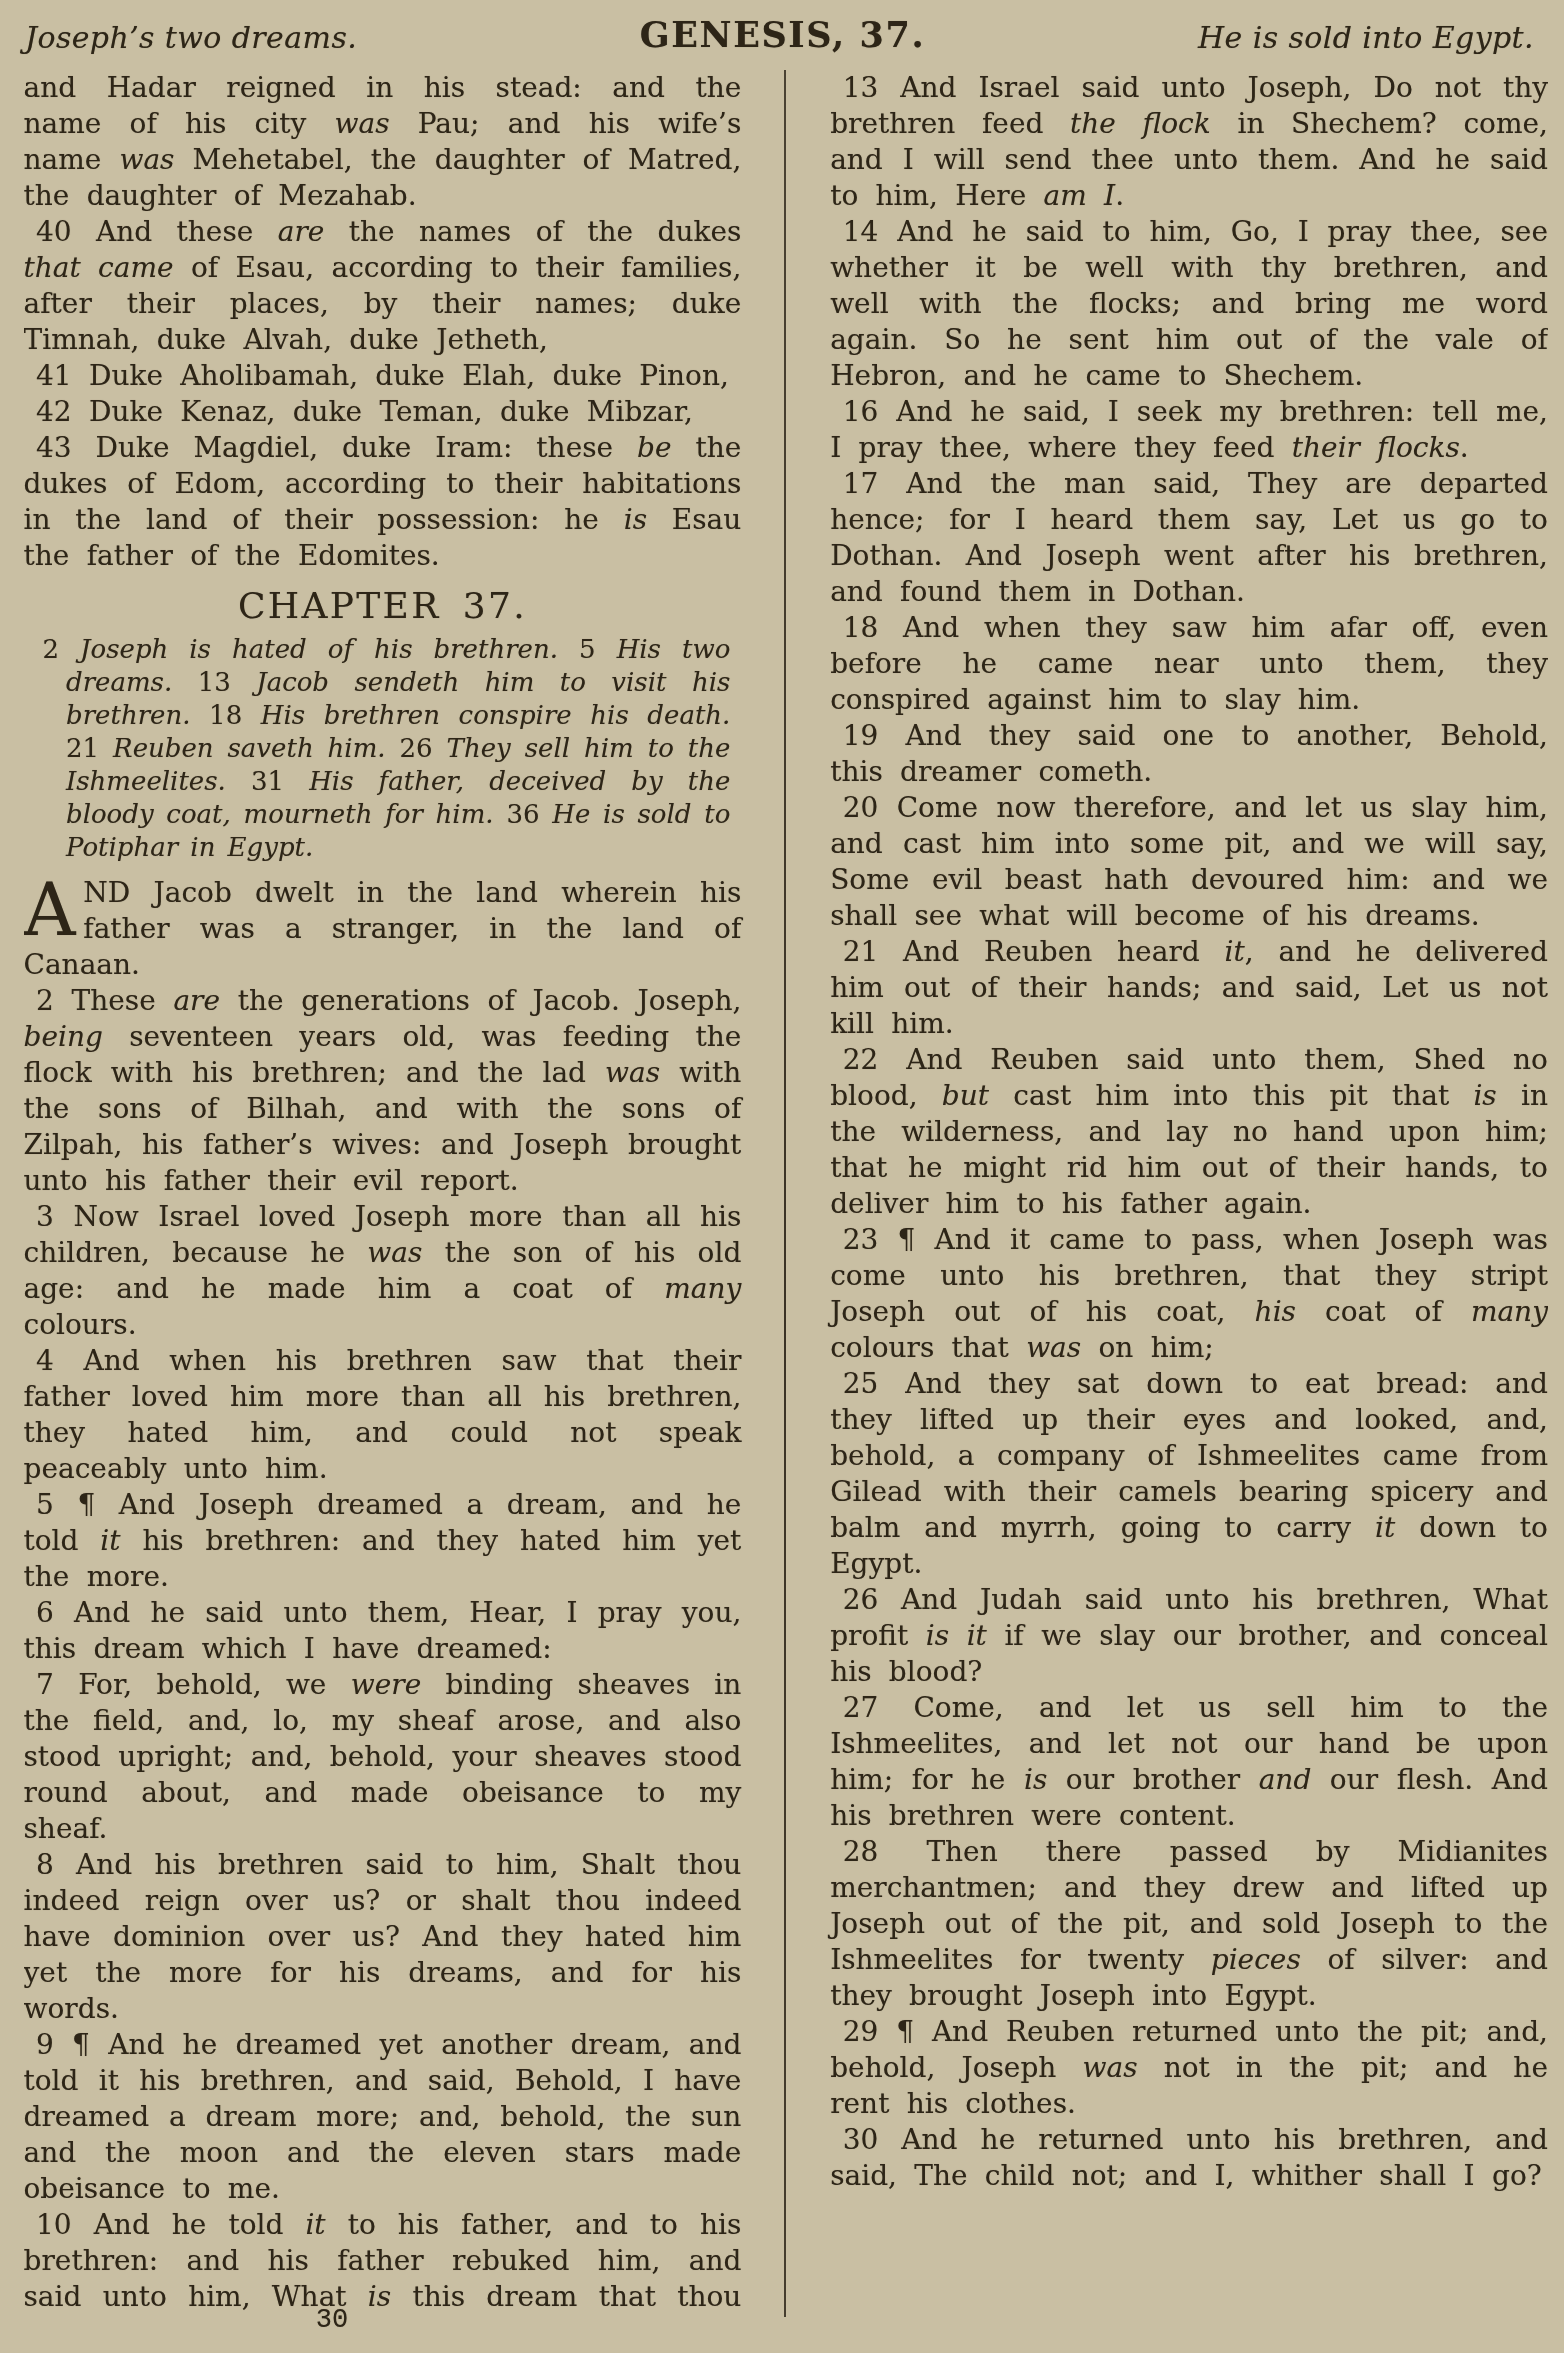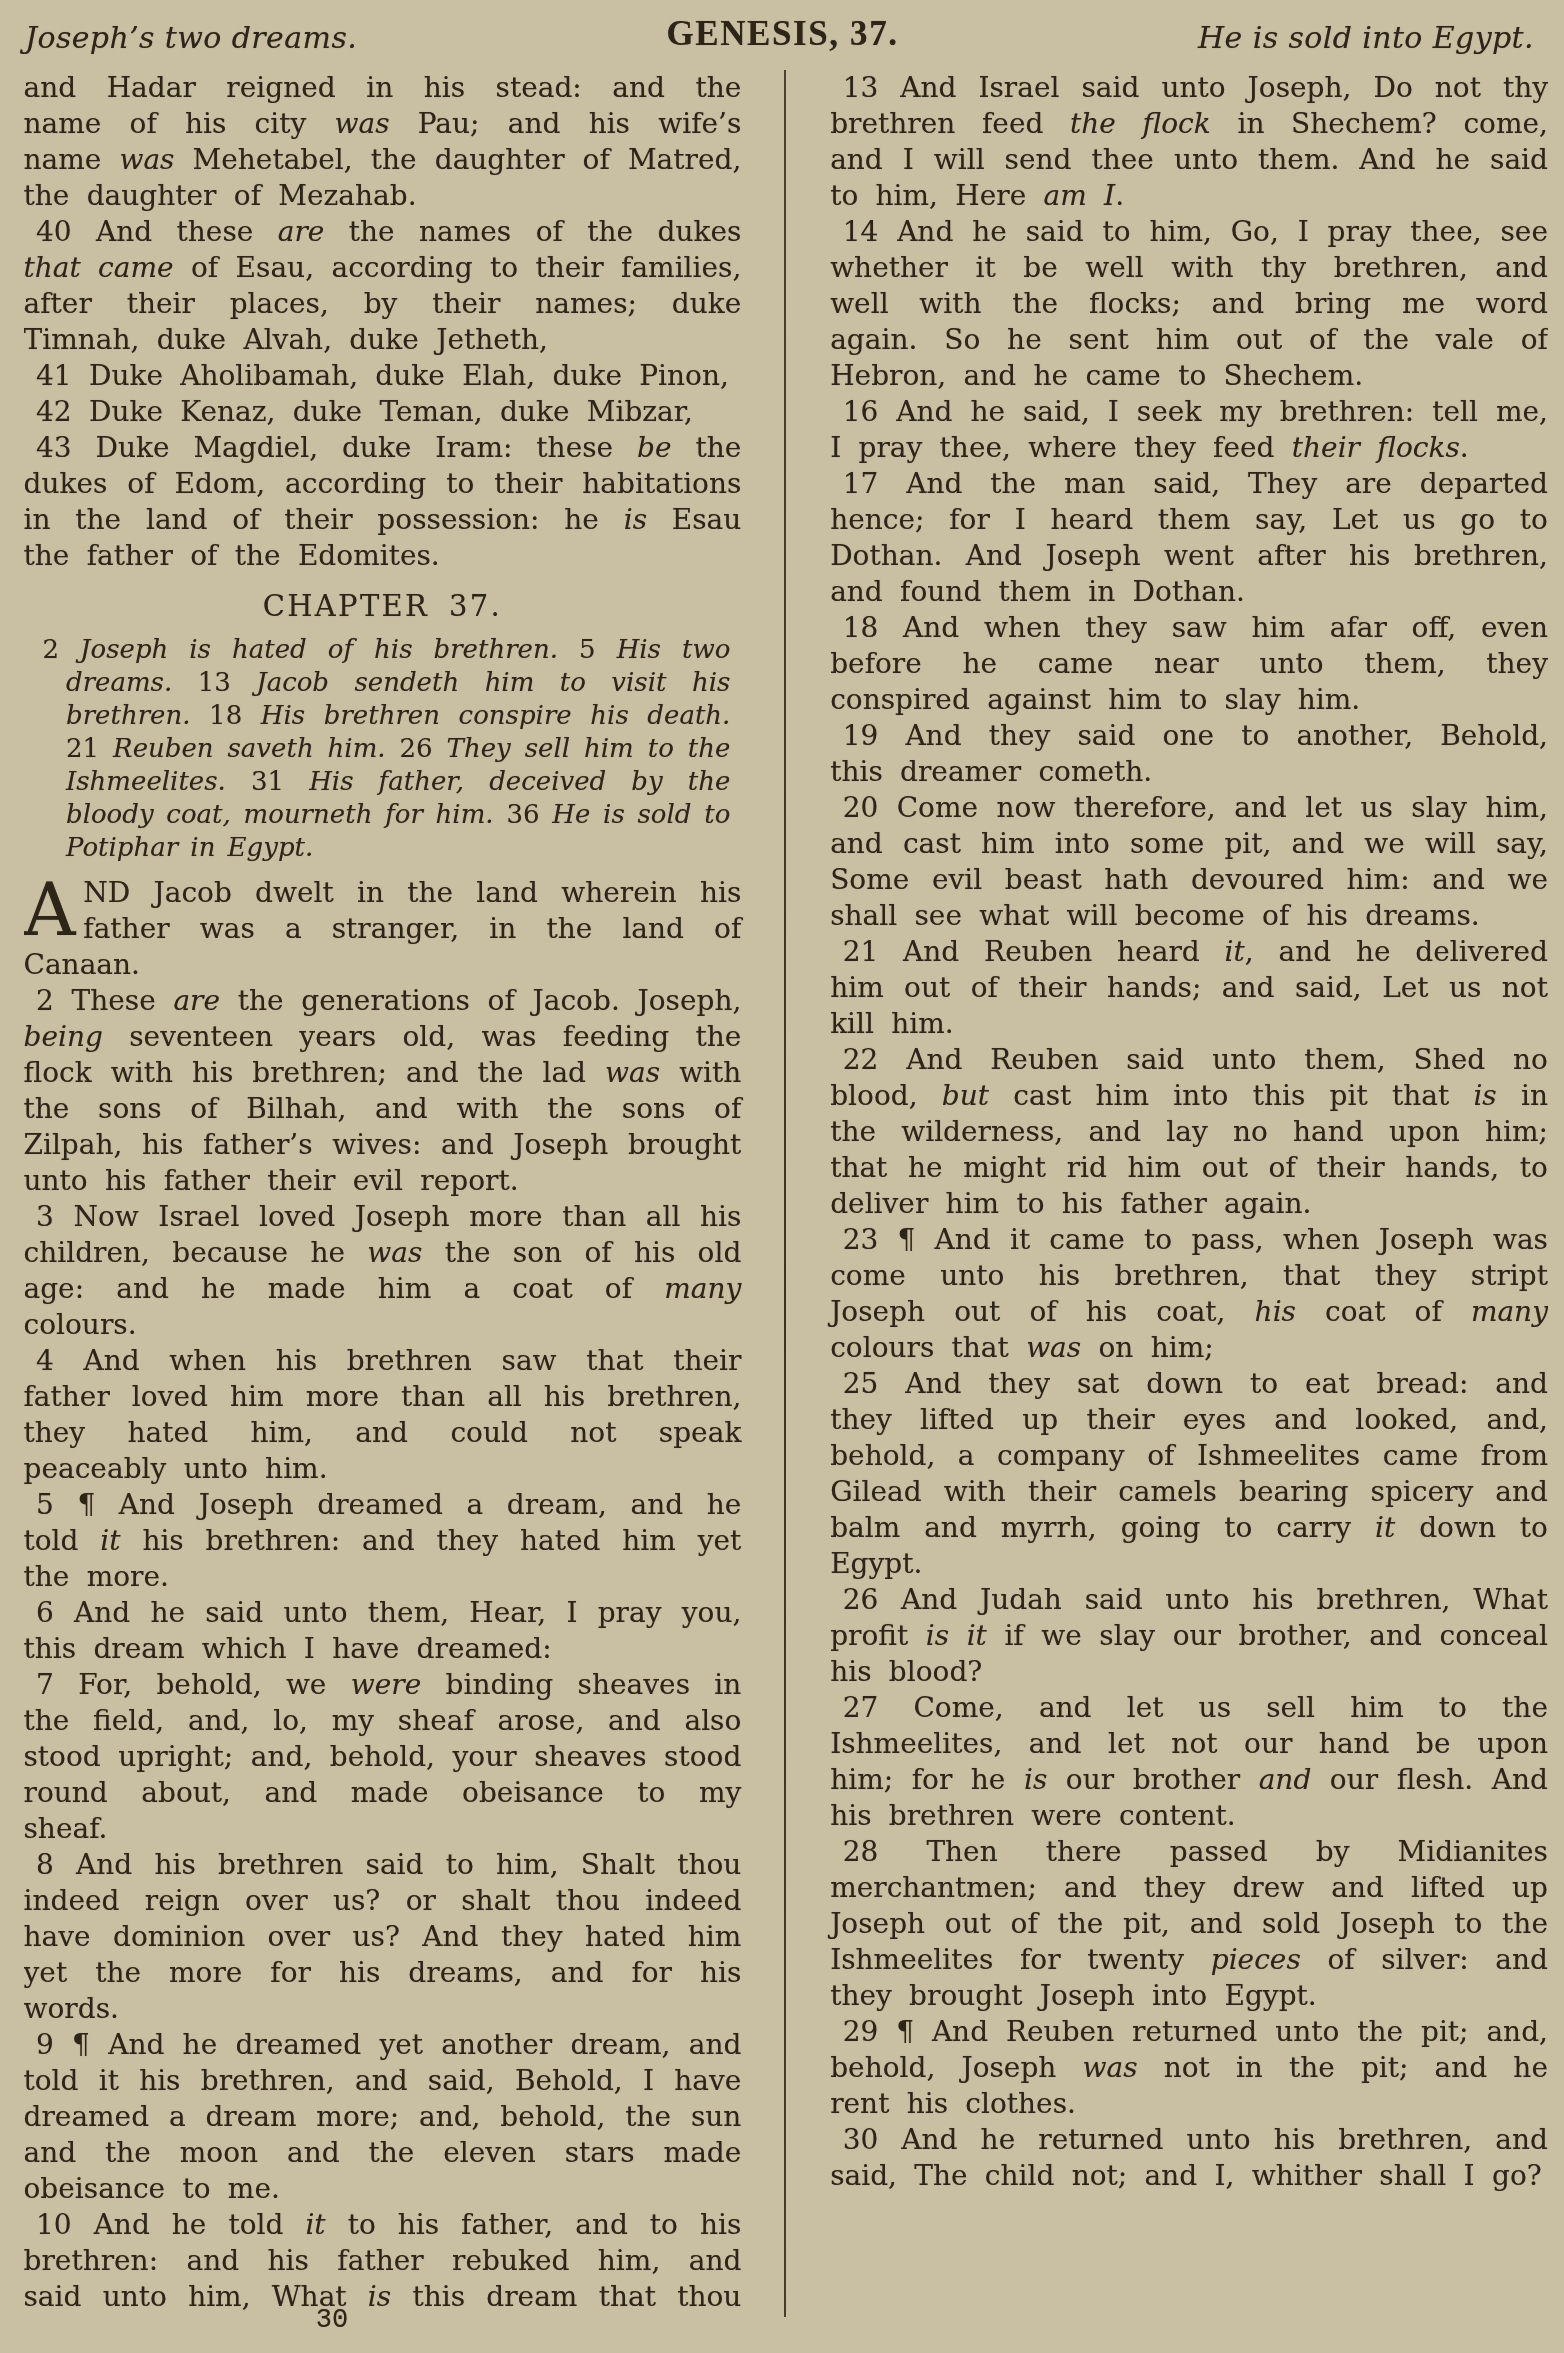--- a/index.html
+++ b/index.html
@@ -28,21 +28,20 @@
     font-style:italic;font-weight:normal;font-size:30px;
     letter-spacing:0.4px;
     text-shadow:0 0 0.8px rgba(45,37,23,0.45);
   }
   .head-left{left:25px;}
   .head-right{right:31px;}
   .head-center{
     position:absolute;left:50%;top:14px;transform:translateX(-50%);
     font-weight:bold;font-size:35px;letter-spacing:1.6px;
     text-shadow:0 0 0.8px rgba(45,37,23,0.45);
-    font-family:Liberation Serif, serif;
   }
   .columns{
     display:flex;
     margin:7.8px 17px 0 23.5px;
     height:2247px;
     overflow:hidden;
     gap:30px;
   }
   .col{
     width:740px;
@@ -55,21 +54,21 @@
   .col-left{padding-right:12.5px;}
   .col-right{padding-left:14px;}
   .divider{
     width:2.3px;flex:0 0 2.3px;
     background:linear-gradient(180deg,#4a4233 0%,#3a3225 55%,#453d2e 100%);
   }
   .verse{margin:0;text-indent:12.5px;}
   .continuation{text-indent:0;}
   .chapter-heading{
     text-align:center;font-weight:normal;
-    font-size:29px;letter-spacing:2.3px;
+    font-size:36px;letter-spacing:2.3px;
     margin:14px 0 9.4px 0;text-indent:0;
   }
   .chapter-summary{
     margin:1.6px 11px 11px 19px;
     padding-left:23.5px;text-indent:-23.5px;
     font-size:26px;line-height:33px;
     word-spacing:0.15em;
   }
   .first-verse{text-indent:0;}
   .dropcap{

